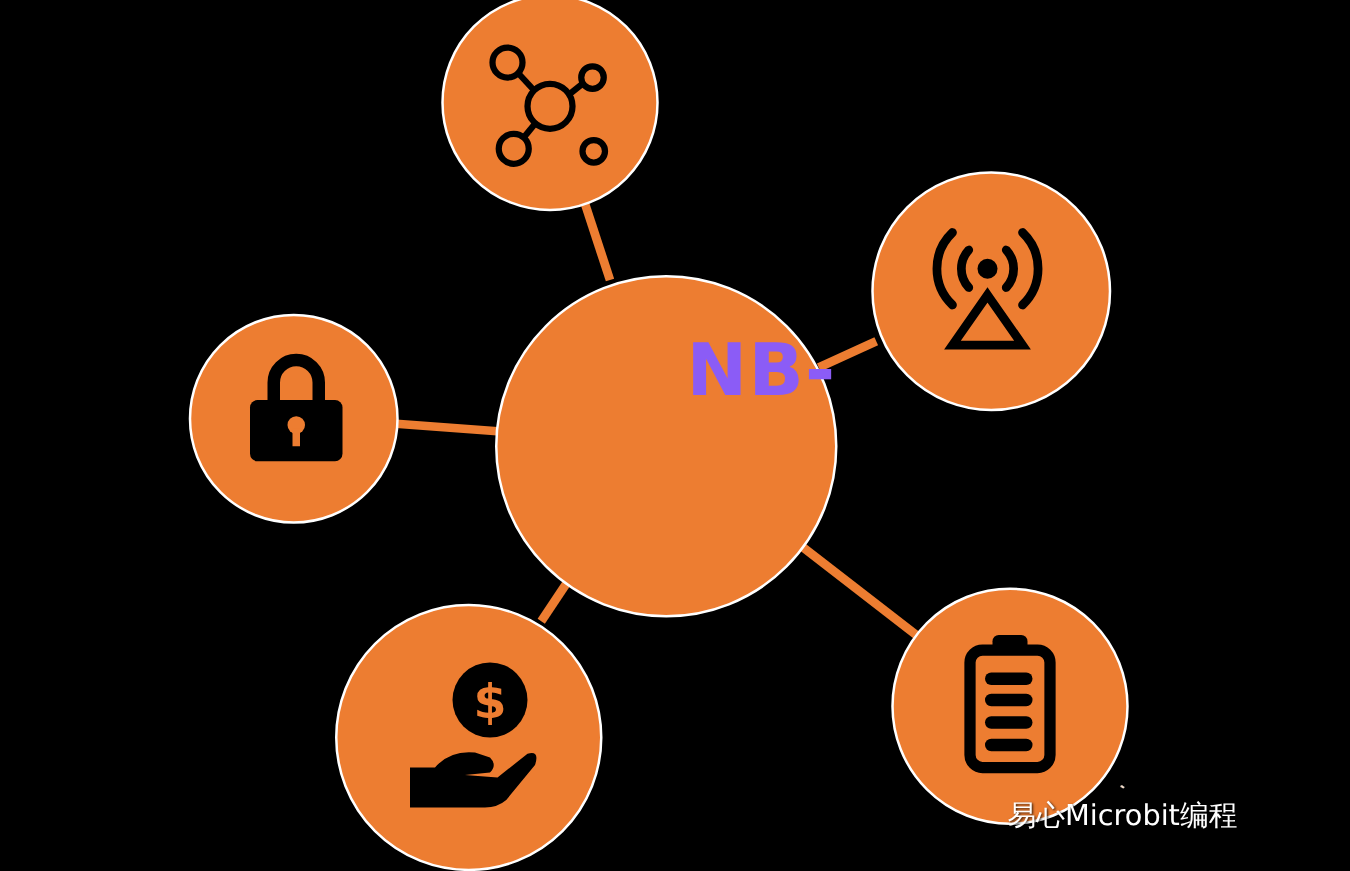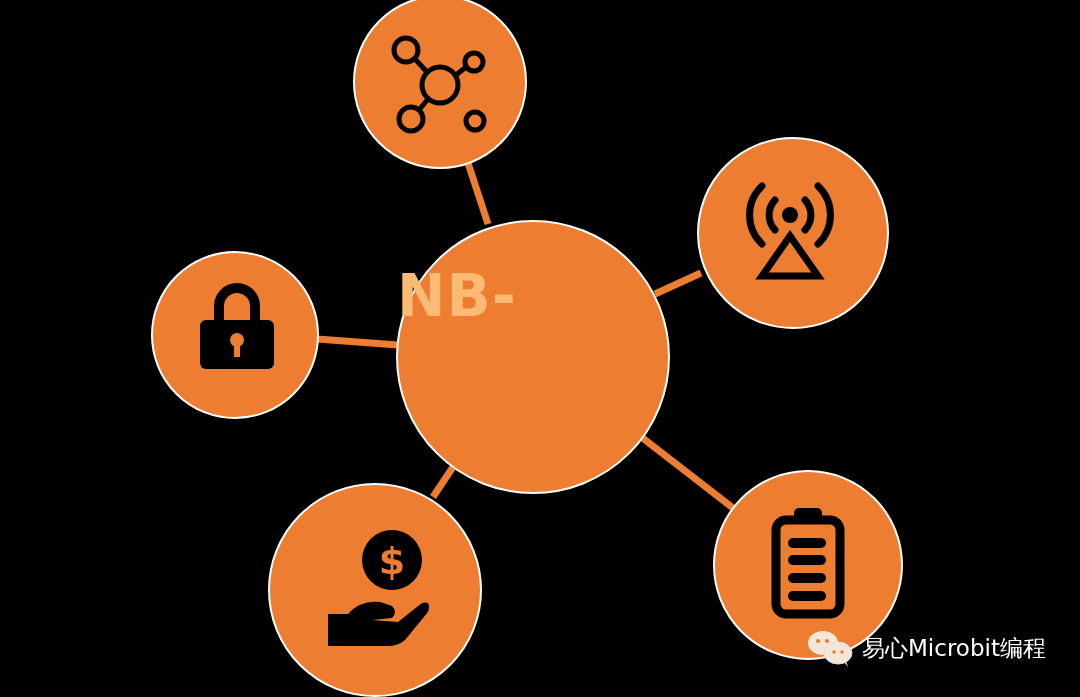--- a/index.html
+++ b/index.html
@@ -1,19 +1,19 @@
 <!DOCTYPE html>
 <html><head>
 <meta charset="utf-8">
 <style>
   html, body { margin:0; padding:0; background:#000; }
   body { width:1080px; height:697px; position:relative; overflow:hidden; font-family:"Liberation Sans", "DejaVu Sans", sans-serif; }
   svg.diagram { position:absolute; left:0; top:0; }
-  .center-label { position:absolute; left:397px; top:262px; width:272px; text-align:left; color:#fdba74; font-family:"DejaVu Sans", sans-serif; font-weight:bold; font-size:58px; line-height:68px; letter-spacing:1px; }
-  .watermark { position:absolute; left:806px; top:628px; height:40px; display:flex; align-items:center; gap:6px; }
+  .center-label { position:absolute; left:397px; top:262px; width:272px; text-align:right; color:#8b5cf6; font-family:"DejaVu Sans", sans-serif; font-weight:bold; font-size:58px; line-height:68px; letter-spacing:1px; }
+  .watermark { position:absolute; left:806px; top:628px; height:40px; display:flex; align-items:center; gap:6px;flex-direction:column; }
   .watermark-text { color:#fff; font-family:"DejaVu Sans", sans-serif; font-size:23px; text-shadow:1px 1px 2px rgba(0,0,0,0.8); }
 </style>
 </head>
 <body>
 
 <svg class="diagram" width="1080" height="697" viewBox="0 0 1080 697">
 
   <g stroke="#ED7D31" stroke-width="7" stroke-linecap="butt">
     <line x1="468" y1="163" x2="488" y2="224"></line>
     <line x1="701" y1="273" x2="655" y2="294"></line>

